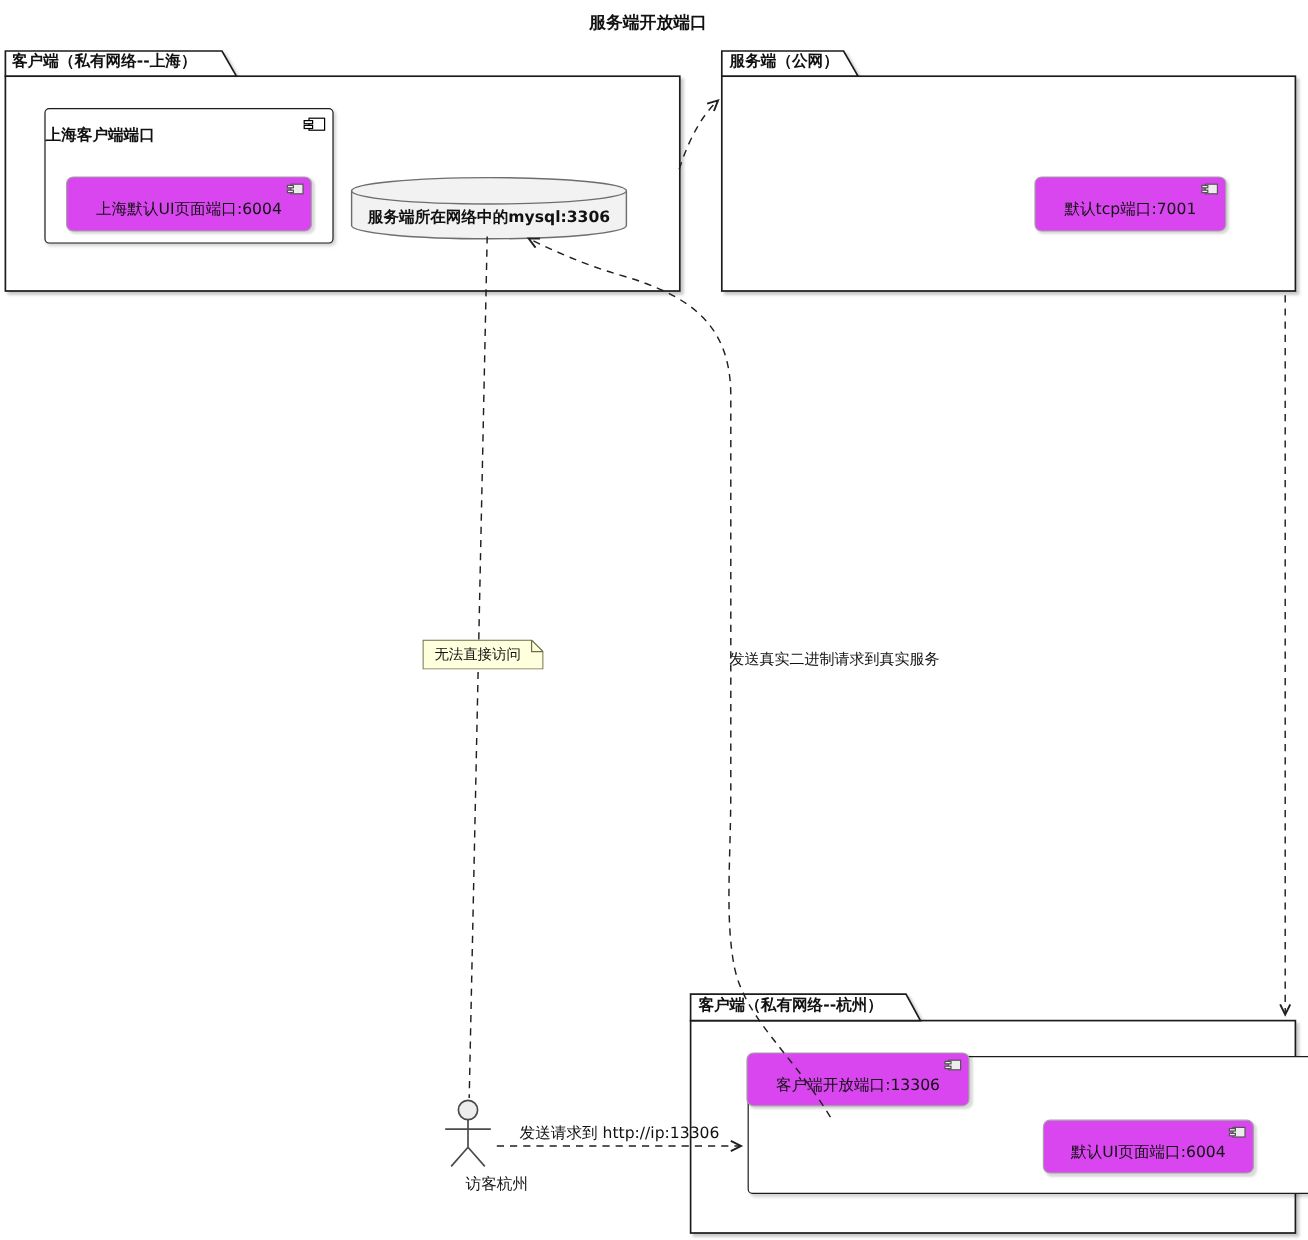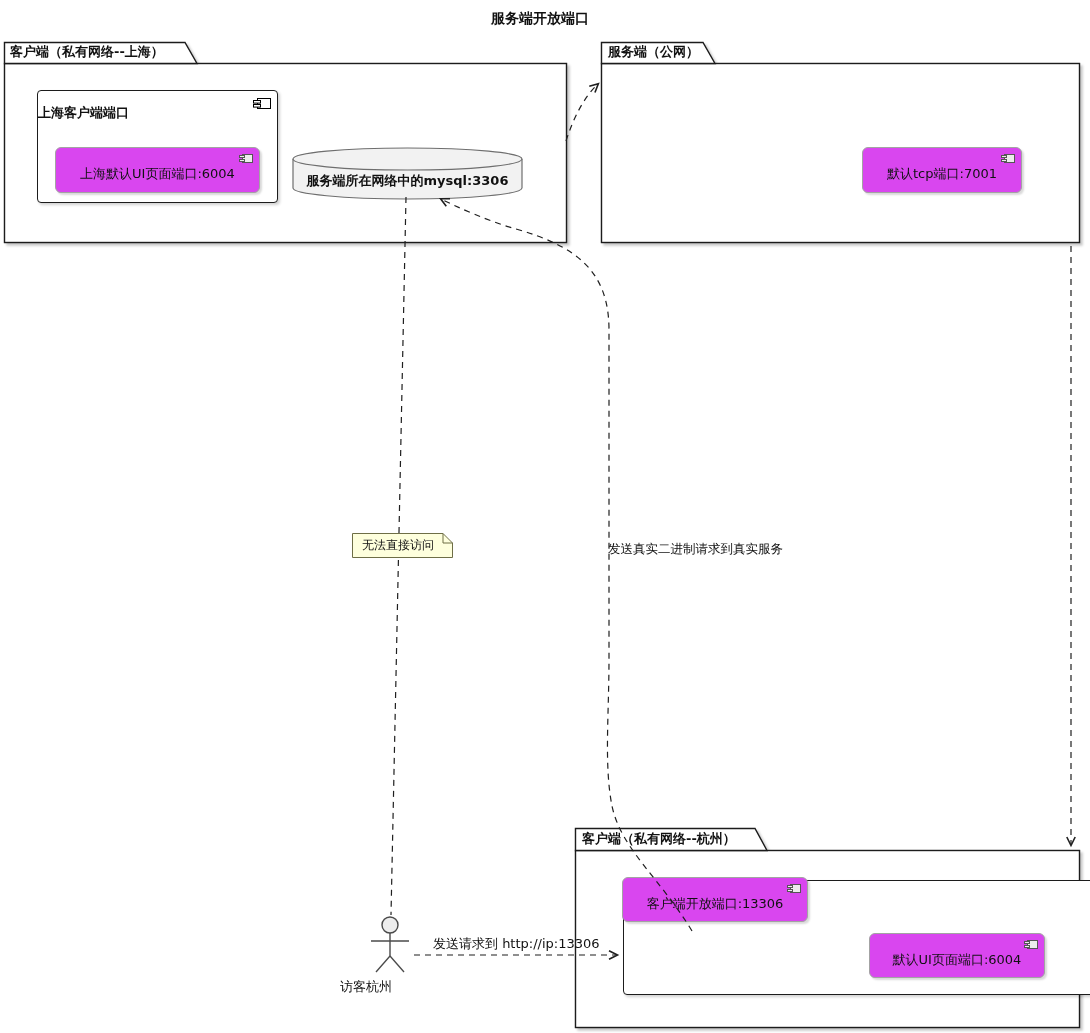--- a/index.html
+++ b/index.html
@@ -34,21 +34,21 @@
   .port-icon{position:absolute;top:4px;right:5px;}
   .port.p1{left:55px;top:147px;width:205px;height:46px;}
   .port.p2{left:652px;top:147px;width:176px;height:46px;}
   .port.p3{left:862px;top:147px;width:160px;height:46px;}
   .port.p4{left:622px;top:877px;width:186px;height:45px;}
   .port.p5{left:845px;top:933px;width:176px;height:45px;margin-left:24px;}
   .db-label{left:293px;top:172px;width:229px;text-align:center;font-size:13px;z-index:2;white-space:nowrap;font-weight:bold;}
   .edge-label{z-index:5;white-space:nowrap;}
   .lbl-binary{left:608px;top:541px;font-size:12.5px;}
   .lbl-http{left:433px;top:935px;font-size:13px;}
-  .actor-label{left:340px;top:978px;width:100px;text-align:left;font-size:13px;z-index:2;}
+  .actor-label{left:340px;top:978px;width:100px;text-align:right;font-size:13px;z-index:2;}
   .note{position:absolute;left:352px;top:486px;width:101px;height:25px;z-index:6;margin-top:47px;}
   .note svg{position:absolute;left:0;top:0;}
   .note-text{position:absolute;left:0;top:0;width:92px;height:25px;line-height:25px;text-align:center;font-size:12px;}
 </style>
 </head>
 <body>
 
 <div class="canvas">
 
   <svg class="layer bg">

